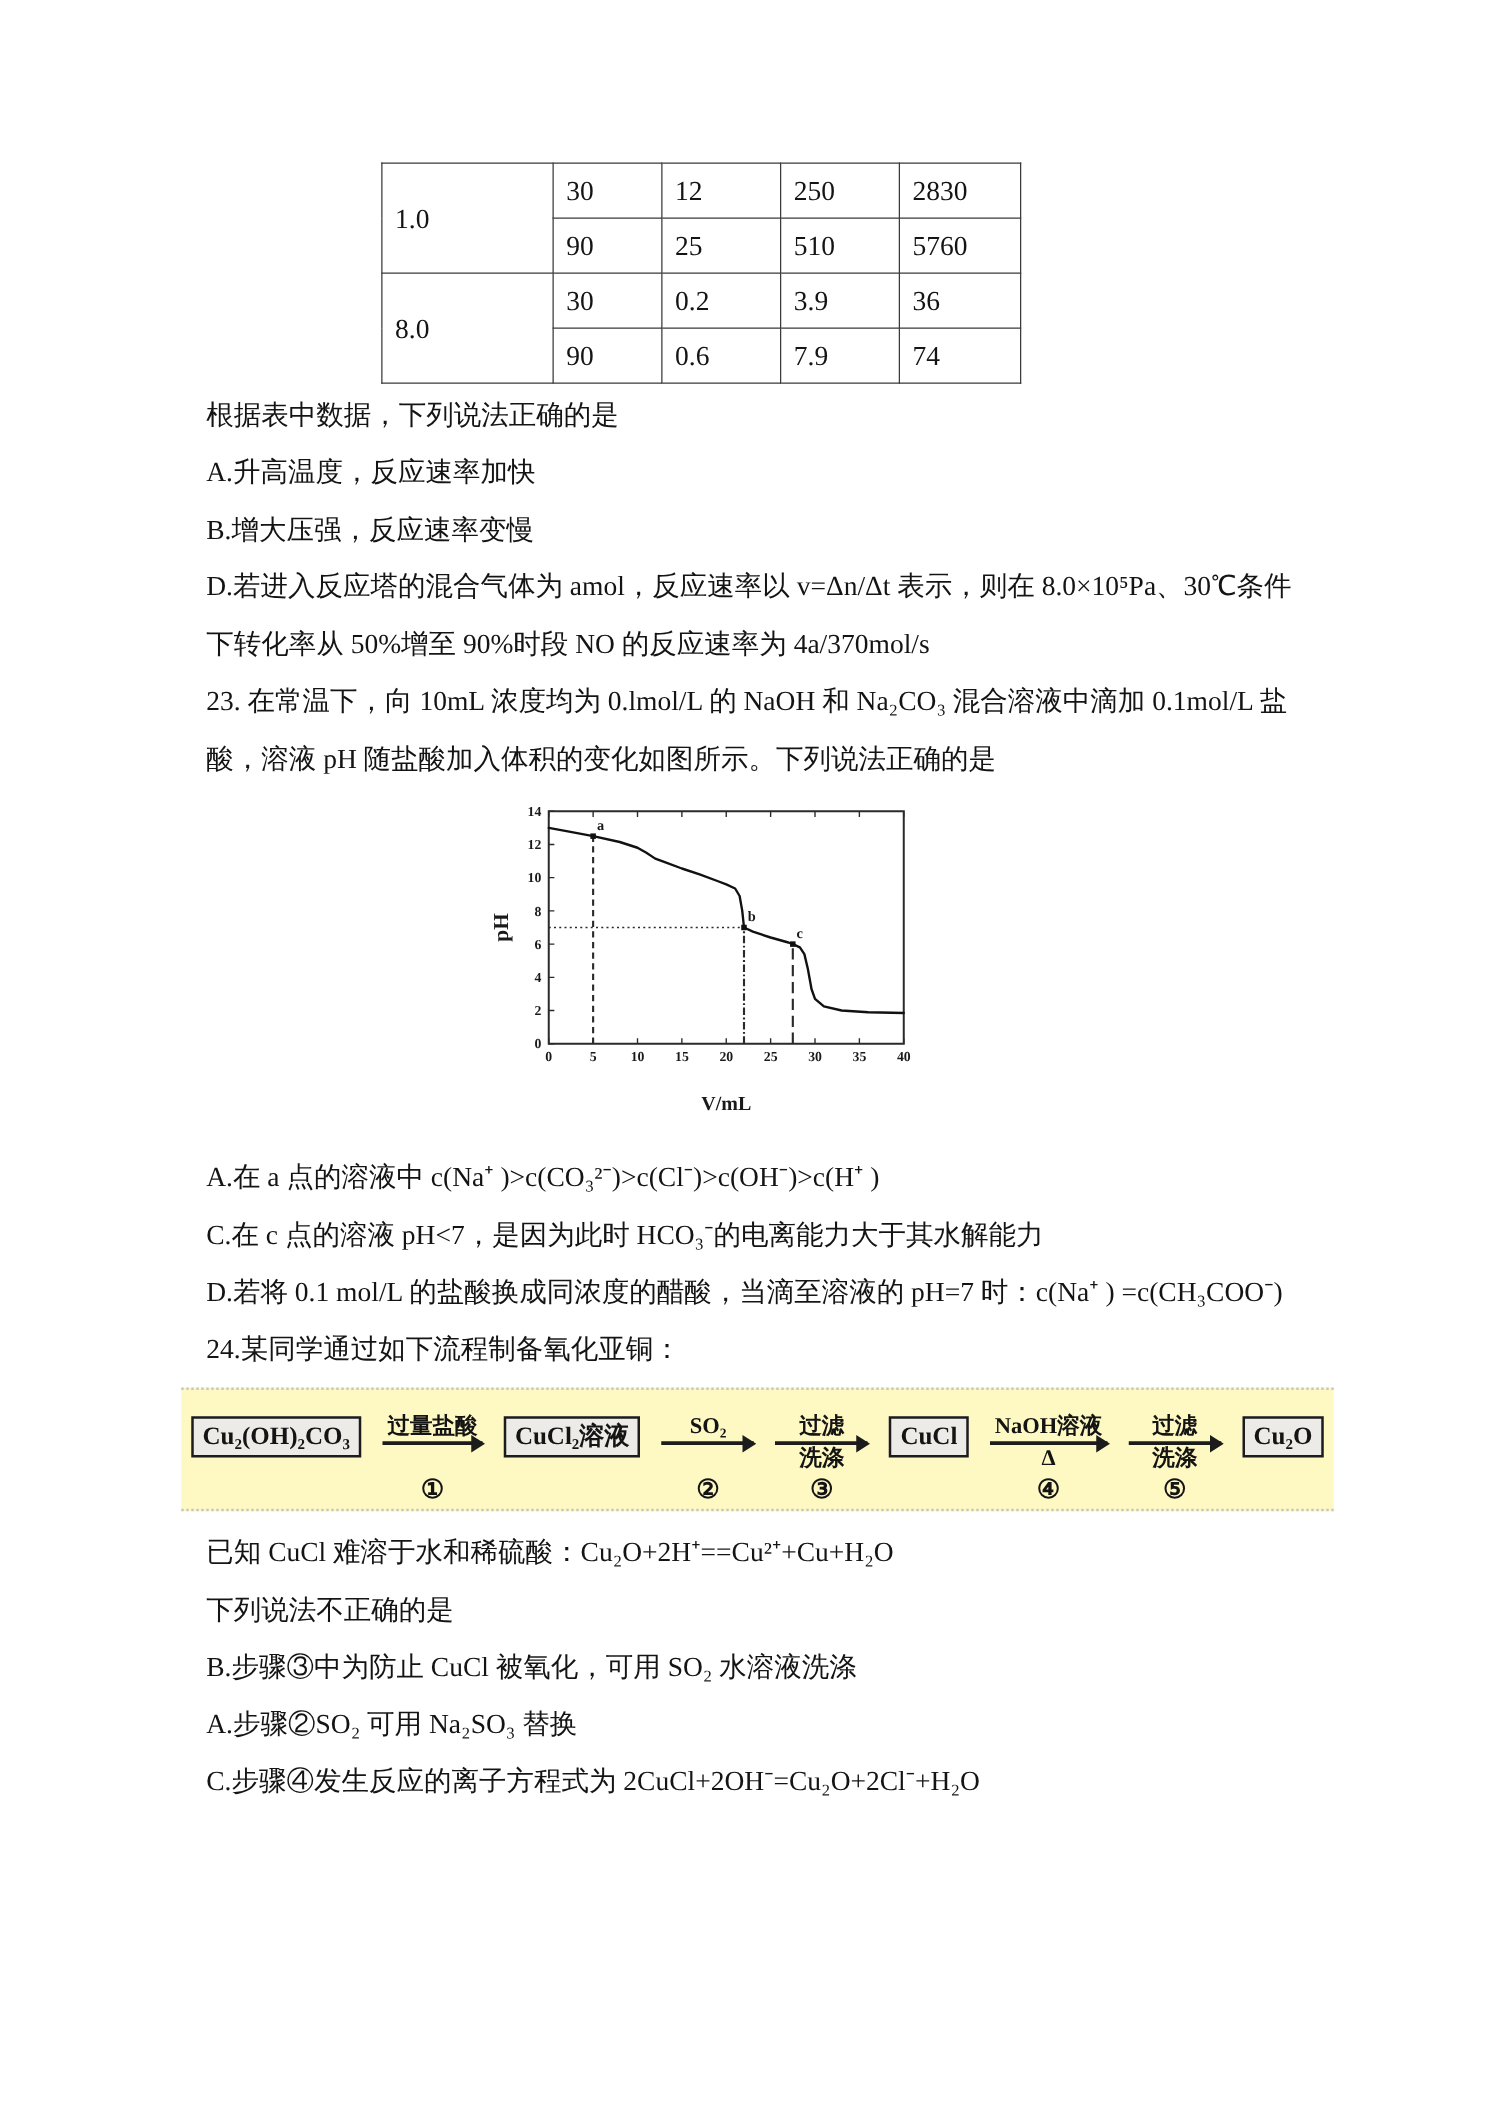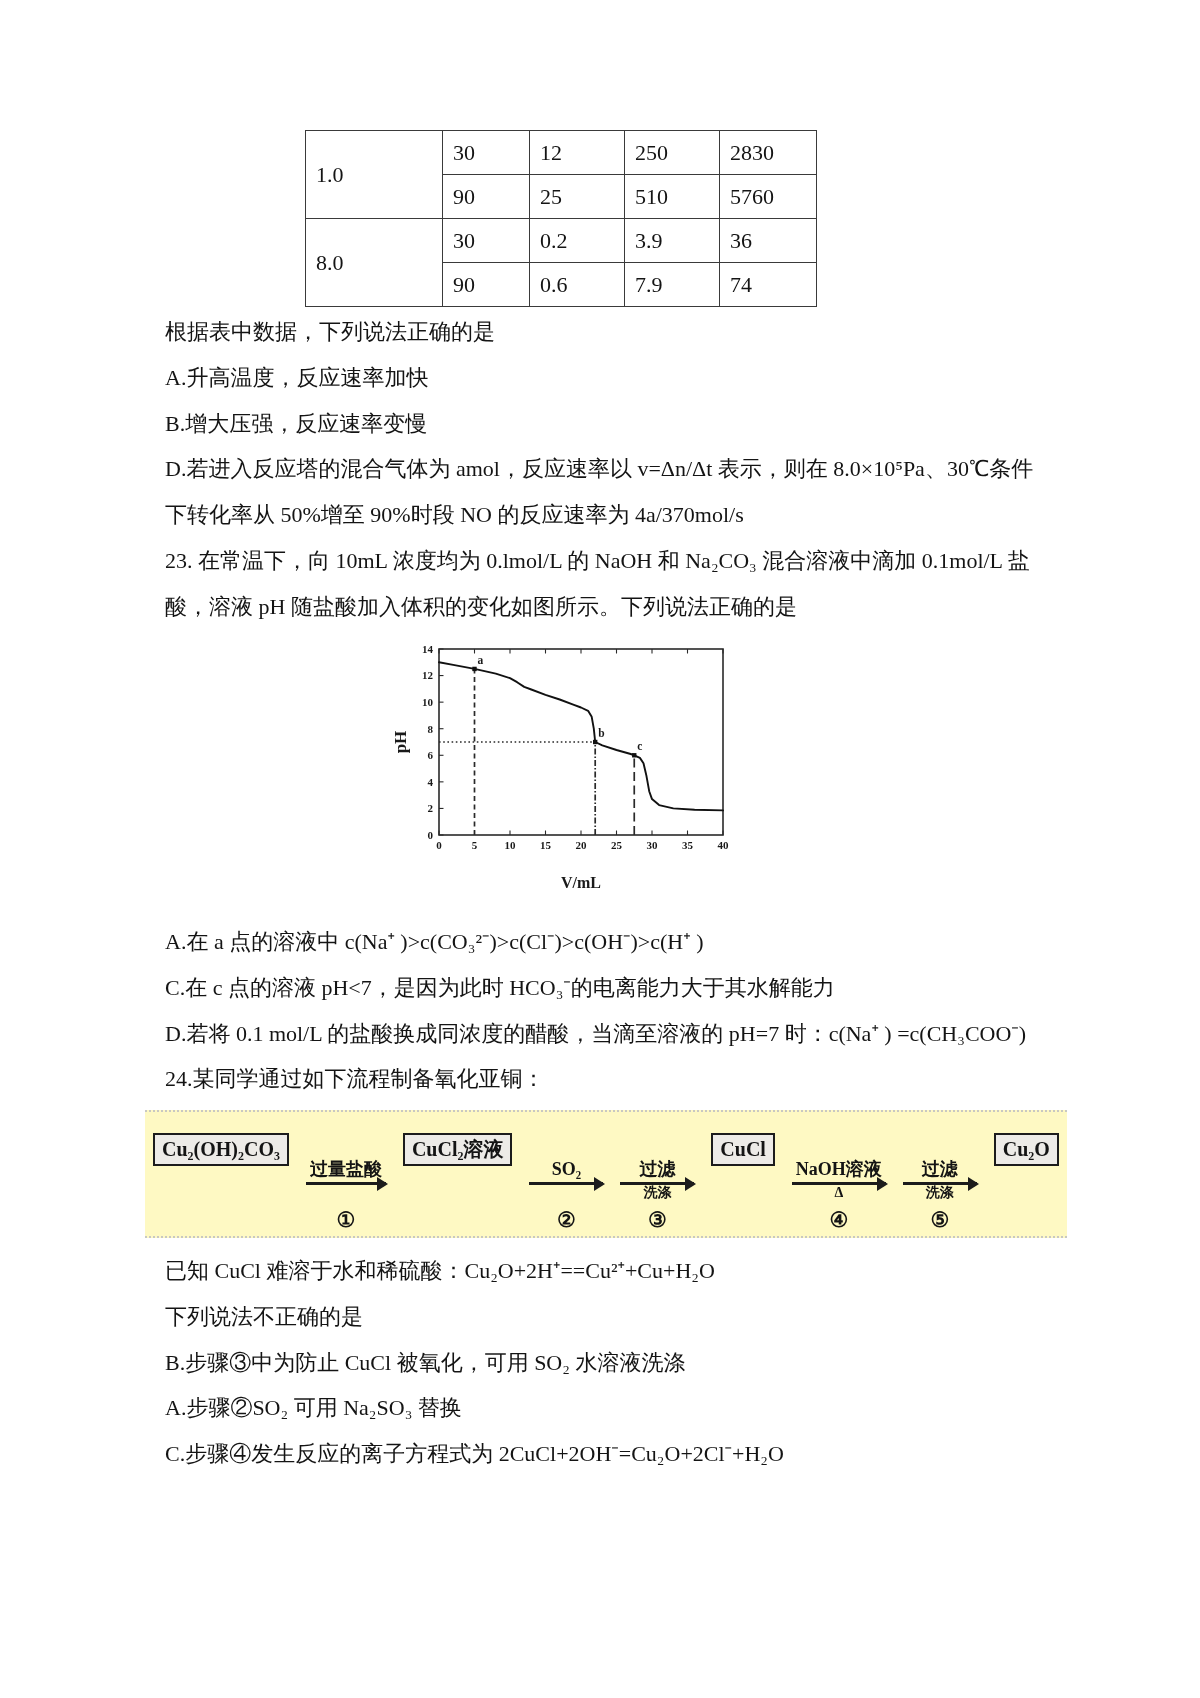--- a/index.html
+++ b/index.html
@@ -41,32 +41,32 @@
     line-height:1.15;
   }
   .fbox{
     border:2.5px solid #1c1c1c;background:#edebe7;
     padding:3px 7px;margin-top:9px;
     font-weight:bold;font-size:20px;white-space:nowrap;
   }
   .farrow{display:flex;flex-direction:column;align-items:center;}
   .ftop{
     font-size:18px;font-weight:bold;height:27px;white-space:nowrap;
-    display:flex;align-items:flex-end;padding:0 4px 1px 4px;margin-top:29px;
+    display:flex;align-items:flex-end;padding:0 4px 1px 4px;
   }
   .fshaft{
     align-self:stretch;min-width:74px;height:3px;background:#1c1c1c;
     position:relative;margin-top:1px;
   }
   .fshaft::after{
     content:'';position:absolute;right:-2px;top:-5.5px;
     border-left:11px solid #1c1c1c;
     border-top:7px solid transparent;border-bottom:7px solid transparent;
   }
-  .fbot{font-size:14px;font-weight:bold;min-height:23px;white-space:nowrap;}
+  .fbot{font-size:18px;font-weight:bold;min-height:23px;white-space:nowrap;}
   .fstep{font-size:21px;font-weight:bold;}
 </style>
 </head>
 <body>
 
 <div class="content">
 
   <table class="datatable">
     <tbody>
       <tr>

